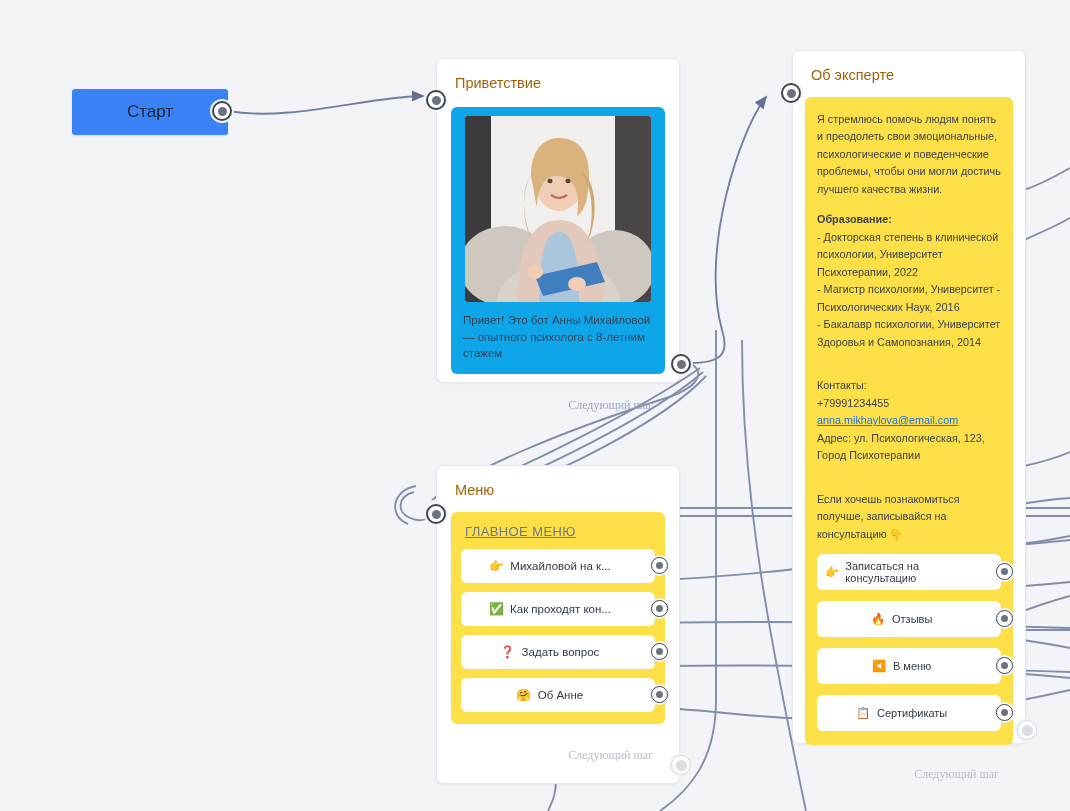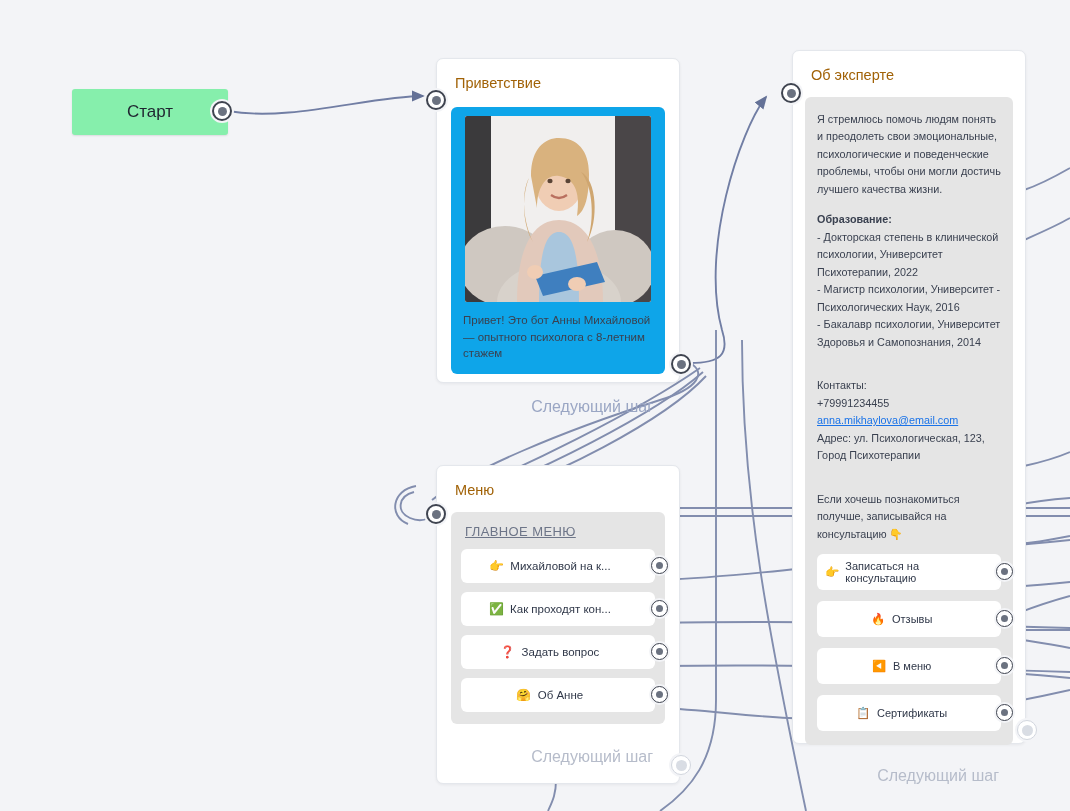--- a/index.html
+++ b/index.html
@@ -8,21 +8,21 @@
     background:#f3f4f7;
     font-family:"Liberation Sans","DejaVu Sans",sans-serif;
     position:relative;
   }
   #canvas{position:absolute;left:0;top:0;width:1070px;height:811px;}
   #edges{position:absolute;left:0;top:0;width:1070px;height:811px;pointer-events:none;}
 
   
   .start-node{
     position:absolute;left:72px;top:89px;width:156px;height:46px;
-    background:#86efac;border-radius:3px;
+    background:#3b82f6;border-radius:3px;
     display:flex;align-items:center;justify-content:center;
     color:#1f2430;font-size:17px;
     box-shadow:0 1px 2px rgba(0,0,0,.10);
   }
 
   
   .port{
     position:absolute;width:20px;height:20px;border-radius:50%;
     background:#ffffff;border:2px solid #3f4450;
     box-sizing:border-box;
@@ -42,22 +42,23 @@
   .card{
     position:absolute;background:#ffffff;border:1px solid #e4e7ec;
     border-radius:7px;box-shadow:0 1px 3px rgba(16,24,40,.06);
     z-index:20;
   }
   .card-title{
     font-size:14.5px;color:#a16207;padding:16px 18px 10px 18px;
   }
   .card-footer{
     display:flex;align-items:center;justify-content:flex-end;
-    padding:10px 26px 12px 0;font-size:16px;color:#9aa6c4;
+    padding:10px 26px 12px 0;font-size:12px;color:#9aa6c4;
     position:relative;
+    font-family:Liberation Serif, serif;
   }
   .card-footer.dimtext{color:#b6bcca;}
 
   
   #card-greeting{left:436px;top:58px;width:242px;height:323px;}
   .msg-bubble{
     margin:6px 14px 0 14px;background:#0ea5e9;border-radius:6px;
     padding:9px 10px 12px 10px;
   }
   .msg-photo{
@@ -65,21 +66,21 @@
     background:#cfd3d8;position:relative;overflow:hidden;
   }
   .msg-text{
     margin-top:10px;font-size:11.5px;line-height:1.45;color:#3a4150;
     padding:0 2px;
   }
 
   
   #card-menu{left:436px;top:465px;width:242px;height:317px;}
   .panel{
-    margin:4px 14px 0 14px;background:#e5e5e5;border-radius:6px;
+    margin:4px 14px 0 14px;background:#fde047;border-radius:6px;
     padding:12px 10px 12px 10px;
   }
   .panel-head{
     font-size:13px;color:#6d7588;letter-spacing:.4px;
     padding:0 2px 10px 4px;
     text-decoration:underline;
   }
   .opt{
     position:relative;background:#fff;border-radius:6px;height:34px;
     display:flex;align-items:center;justify-content:center;

